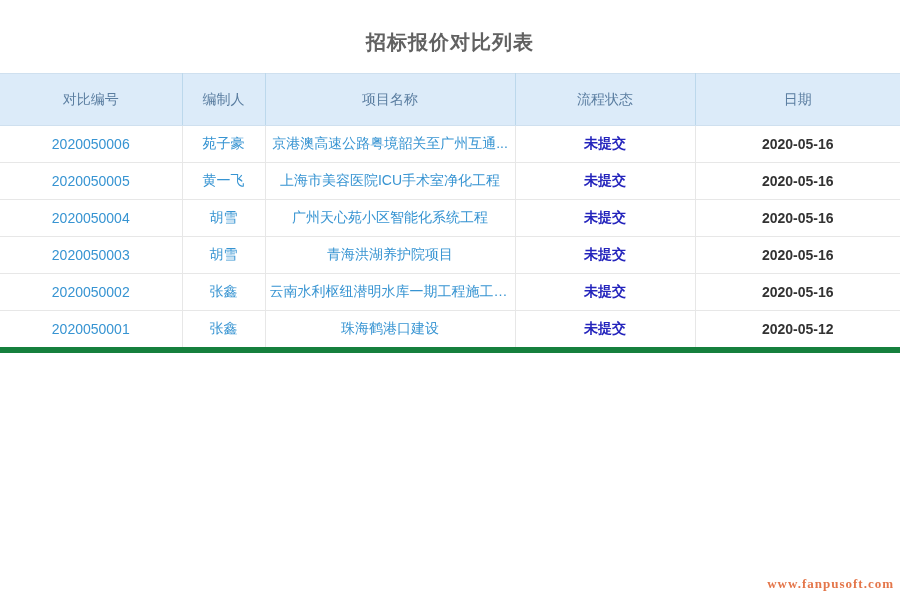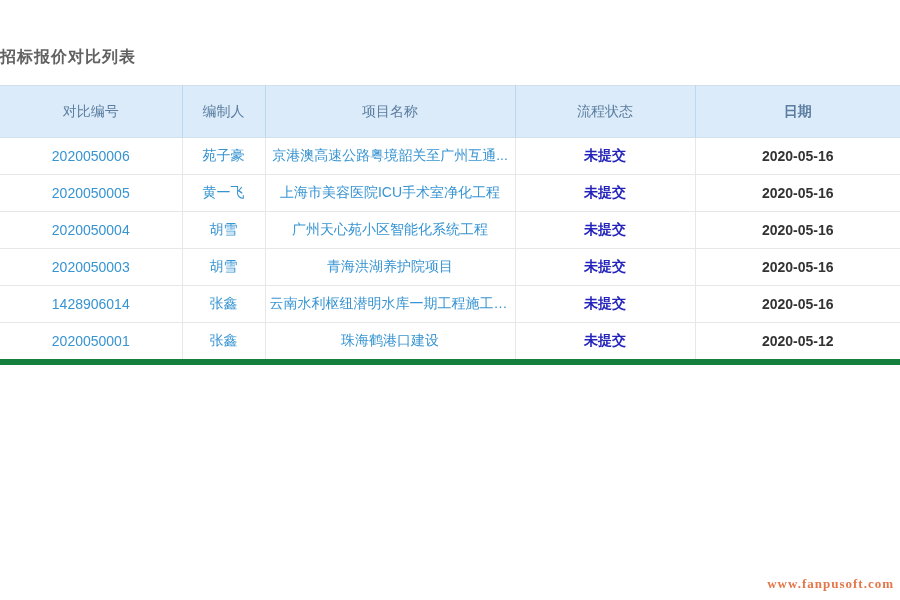--- a/index.html
+++ b/index.html
@@ -6,23 +6,23 @@
     margin: 0;
     padding: 0;
     width: 900px;
     height: 600px;
     background: #ffffff;
     font-family: "Liberation Sans", "DejaVu Sans", sans-serif;
     overflow: hidden;
     position: relative;
   }
   .page-title {
-    padding-top: 47px;
-    text-align: left;
-    font-size: 16px;
+    padding-top: 29px;
+    text-align: center;
+    font-size: 20px;
     font-weight: bold;
     color: #616161;
     letter-spacing: 1px;
     margin-bottom: 17px;
   }
   table.list-table {
     width: 900px;
     border-collapse: collapse;
     table-layout: fixed;
     border-bottom: 6px solid #15803d;
@@ -36,21 +36,21 @@
     height: 49px;
     background: #dcebf9;
     color: #5a7da0;
     font-size: 14px;
     font-weight: normal;
     text-align: center;
     border-top: 1px solid #cfe0ef;
     border-right: 1px solid #bcd8ec;
     border-bottom: 1px solid #cfe0ef;
   }
-  .list-table thead th:last-child { border-right: none; font-weight: bold; }
+  .list-table thead th:last-child { border-right: none; }
   .list-table tbody td {
     height: 36px;
     background: #ffffff;
     font-size: 14px;
     text-align: center;
     border-right: 1px solid #e7e7e7;
     border-bottom: 1px solid #e7e7e7;
     overflow: hidden;
     white-space: nowrap;
     text-overflow: ellipsis;
@@ -142,21 +142,21 @@
         <td class="cell cell-date">2020-05-16</td>
       </tr>
       <tr>
         <td class="cell cell-compare_no">2020050003</td>
         <td class="cell cell-preparer">胡雪</td>
         <td class="cell cell-project_name">青海洪湖养护院项目</td>
         <td class="cell cell-process_status">未提交</td>
         <td class="cell cell-date">2020-05-16</td>
       </tr>
       <tr>
-        <td class="cell cell-compare_no">1428906014</td>
+        <td class="cell cell-compare_no">2020050002</td>
         <td class="cell cell-preparer">张鑫</td>
         <td class="cell cell-project_name">云南水利枢纽潜明水库一期工程施工I标</td>
         <td class="cell cell-process_status">未提交</td>
         <td class="cell cell-date">2020-05-16</td>
       </tr>
       <tr>
         <td class="cell cell-compare_no">2020050001</td>
         <td class="cell cell-preparer">张鑫</td>
         <td class="cell cell-project_name">珠海鹤港口建设</td>
         <td class="cell cell-process_status">未提交</td>

